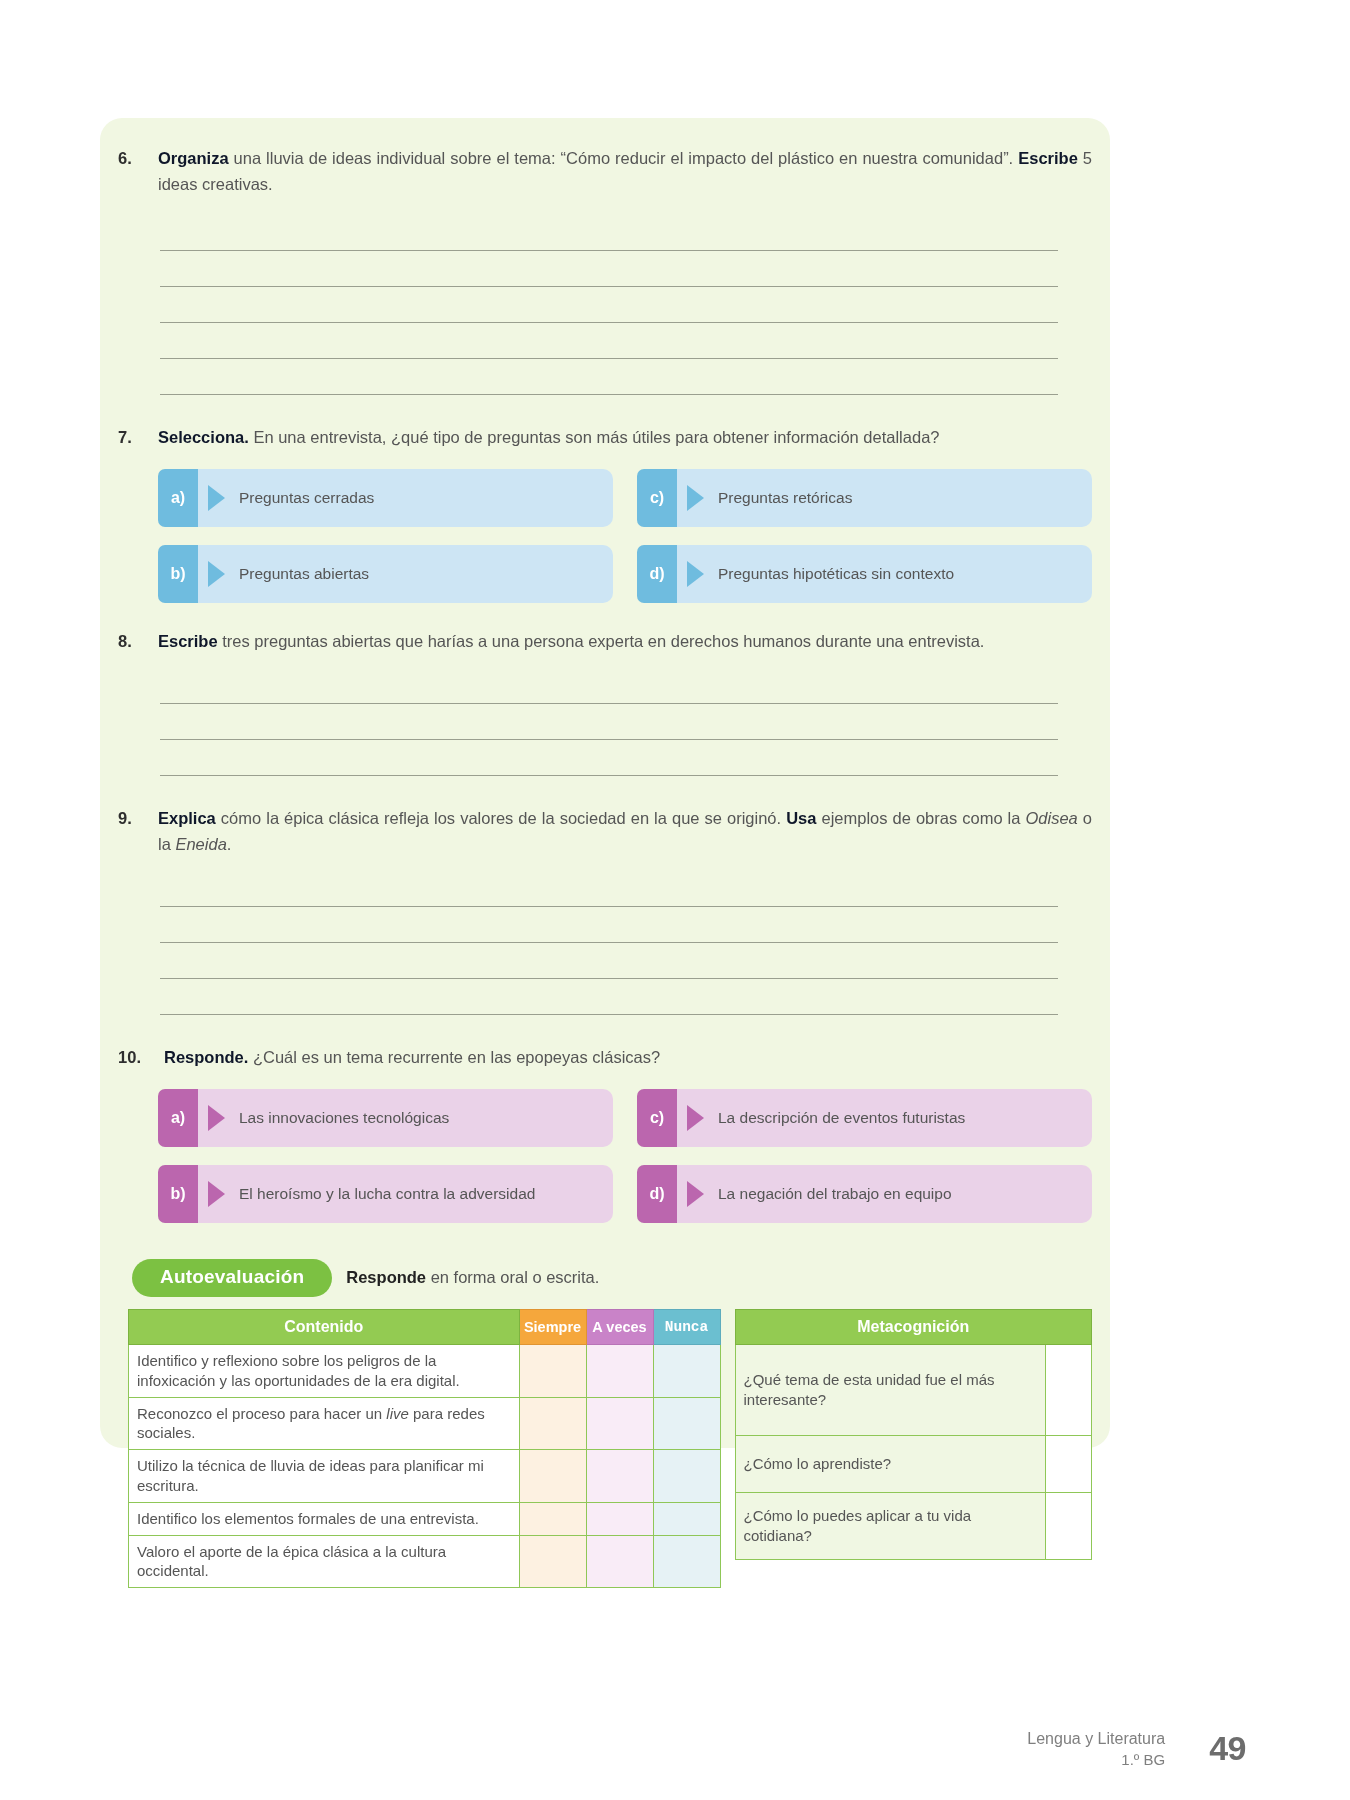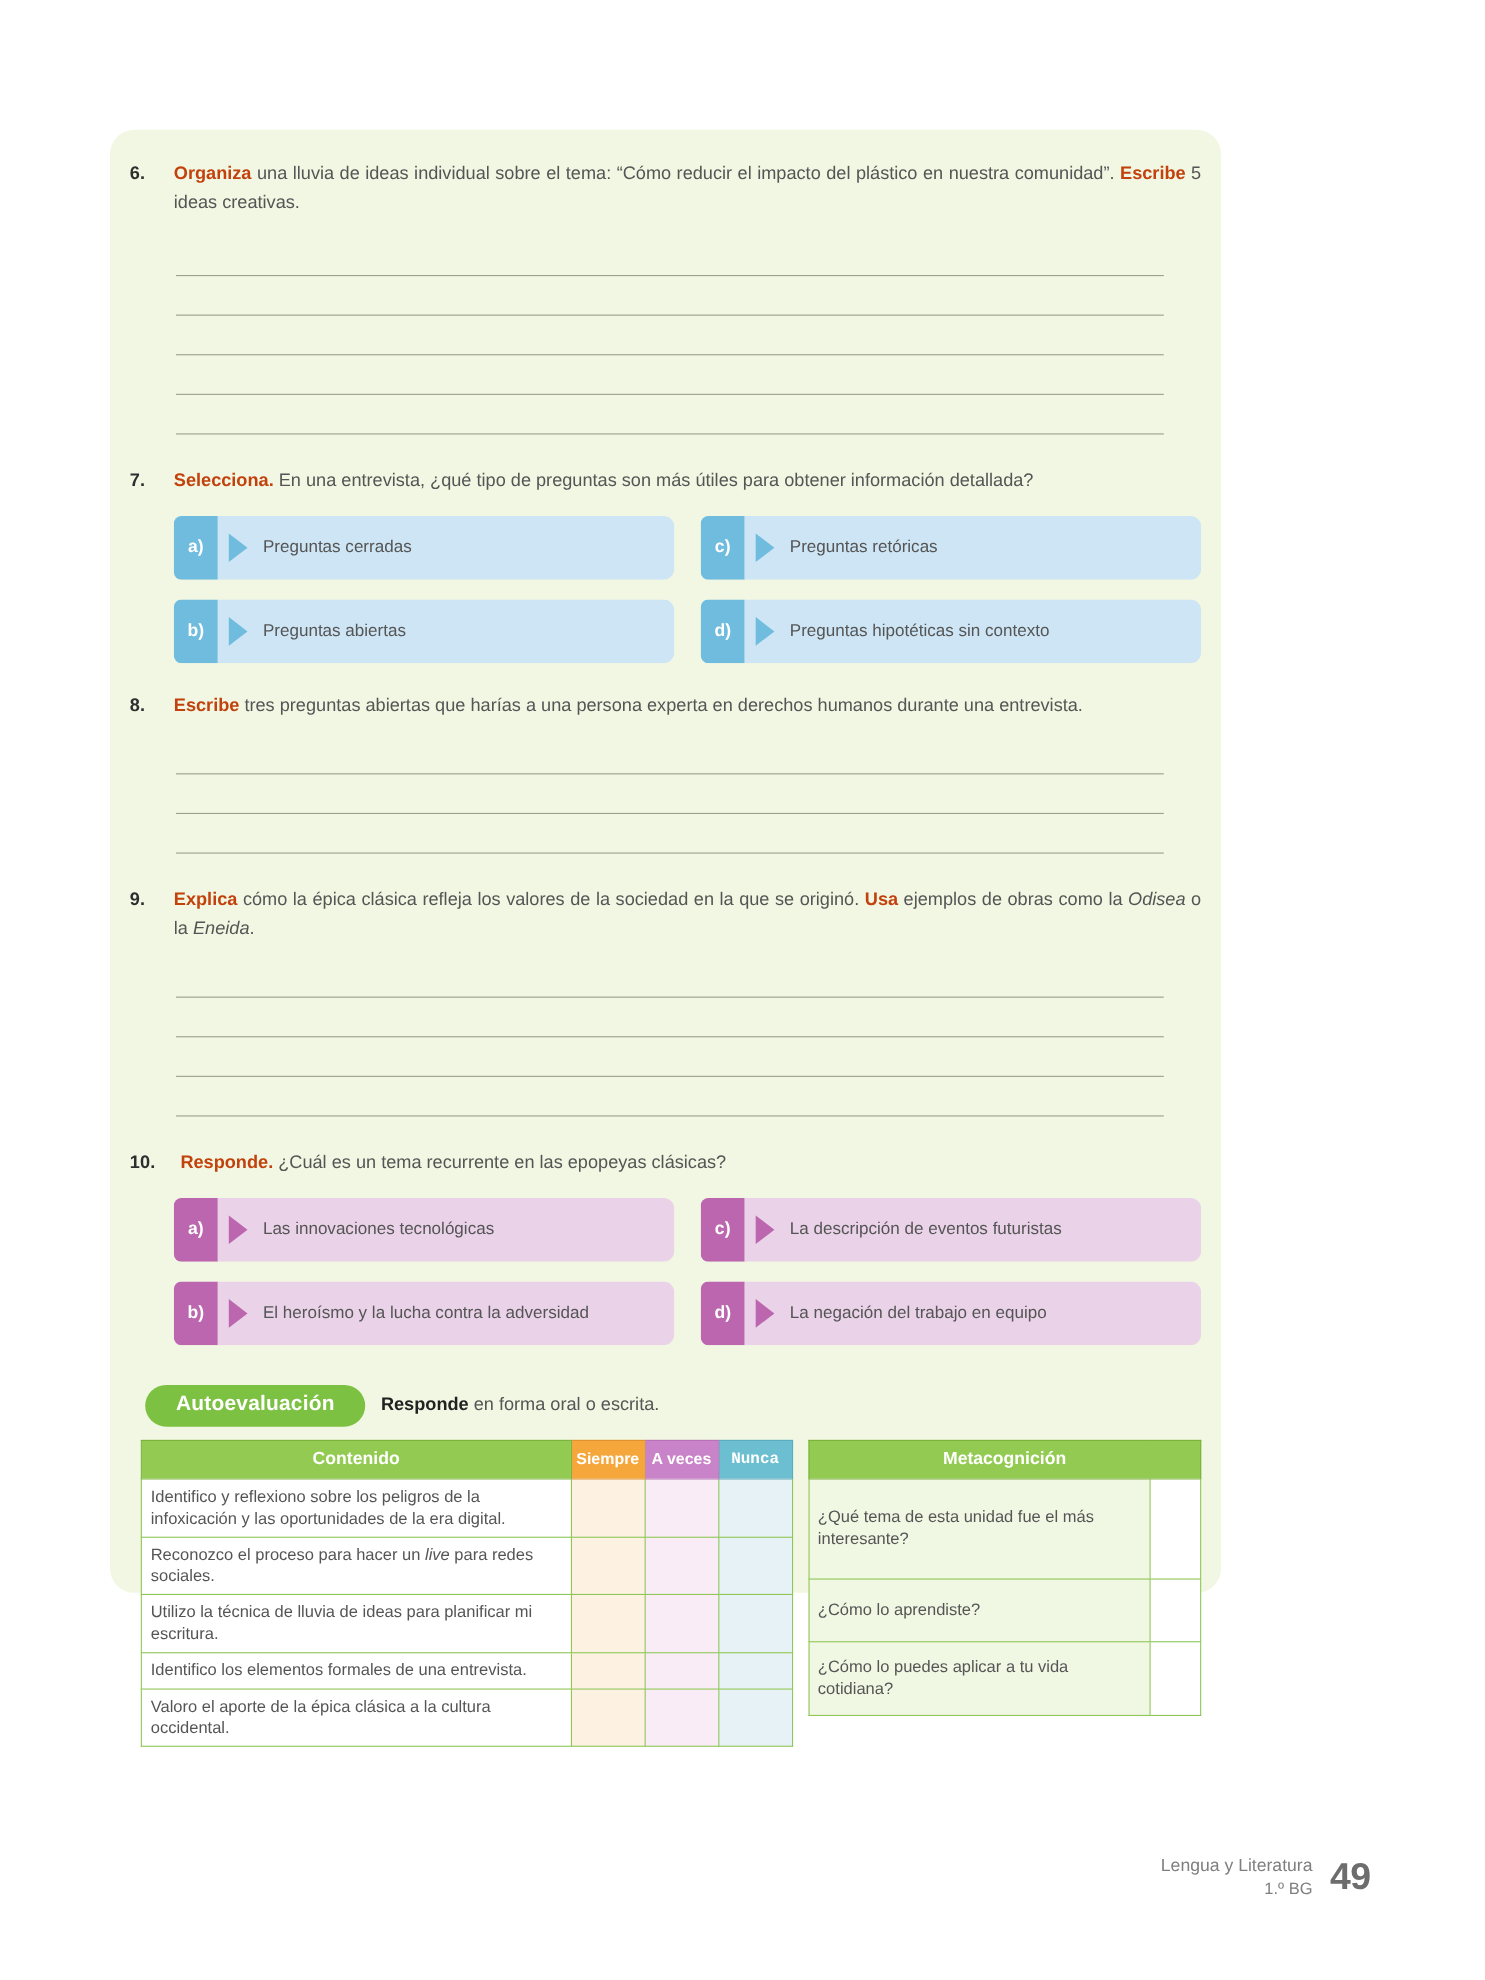--- a/index.html
+++ b/index.html
@@ -55,21 +55,21 @@
   .ex-num.wide { width: 46px; }
   .ex-text {
     flex: 1 1 auto;
     font-size: 16.5px;
     line-height: 1.55;
     color: #555555;
     text-align: justify;
     text-justify: inter-word;
   }
   .ex-text b, .ex-text strong {
-    color: #c2410c;
+    color: #0f172a;
     font-weight: bold;
   }
   .ex-text i { font-style: italic; }
   .nojustify { text-align: left; }
 
   
   .lines {
     padding: 0 40px 0 48px;
   }
   .wline {
@@ -203,24 +203,25 @@
   td.meta-blank  { background: #ffffff; }
   td i { font-style: italic; }
 
   .col-narrow { width: 67px; }
   .meta-blank-col { width: 46px; }
 
   
   #footer {
     position: absolute;
     right: 104px;
-    top: 1686px;
+    top: 1728px;
     display: flex;
     align-items: center;
     justify-content: flex-end;
+    gap: 28px;
   }
   .footer-text {
     text-align: right;
     font-size: 16px;
     color: #7f7f7f;
     line-height: 1.35;
     margin-right: 16px;
   }
   .footer-sub { font-size: 15px; }
   .footer-page {

